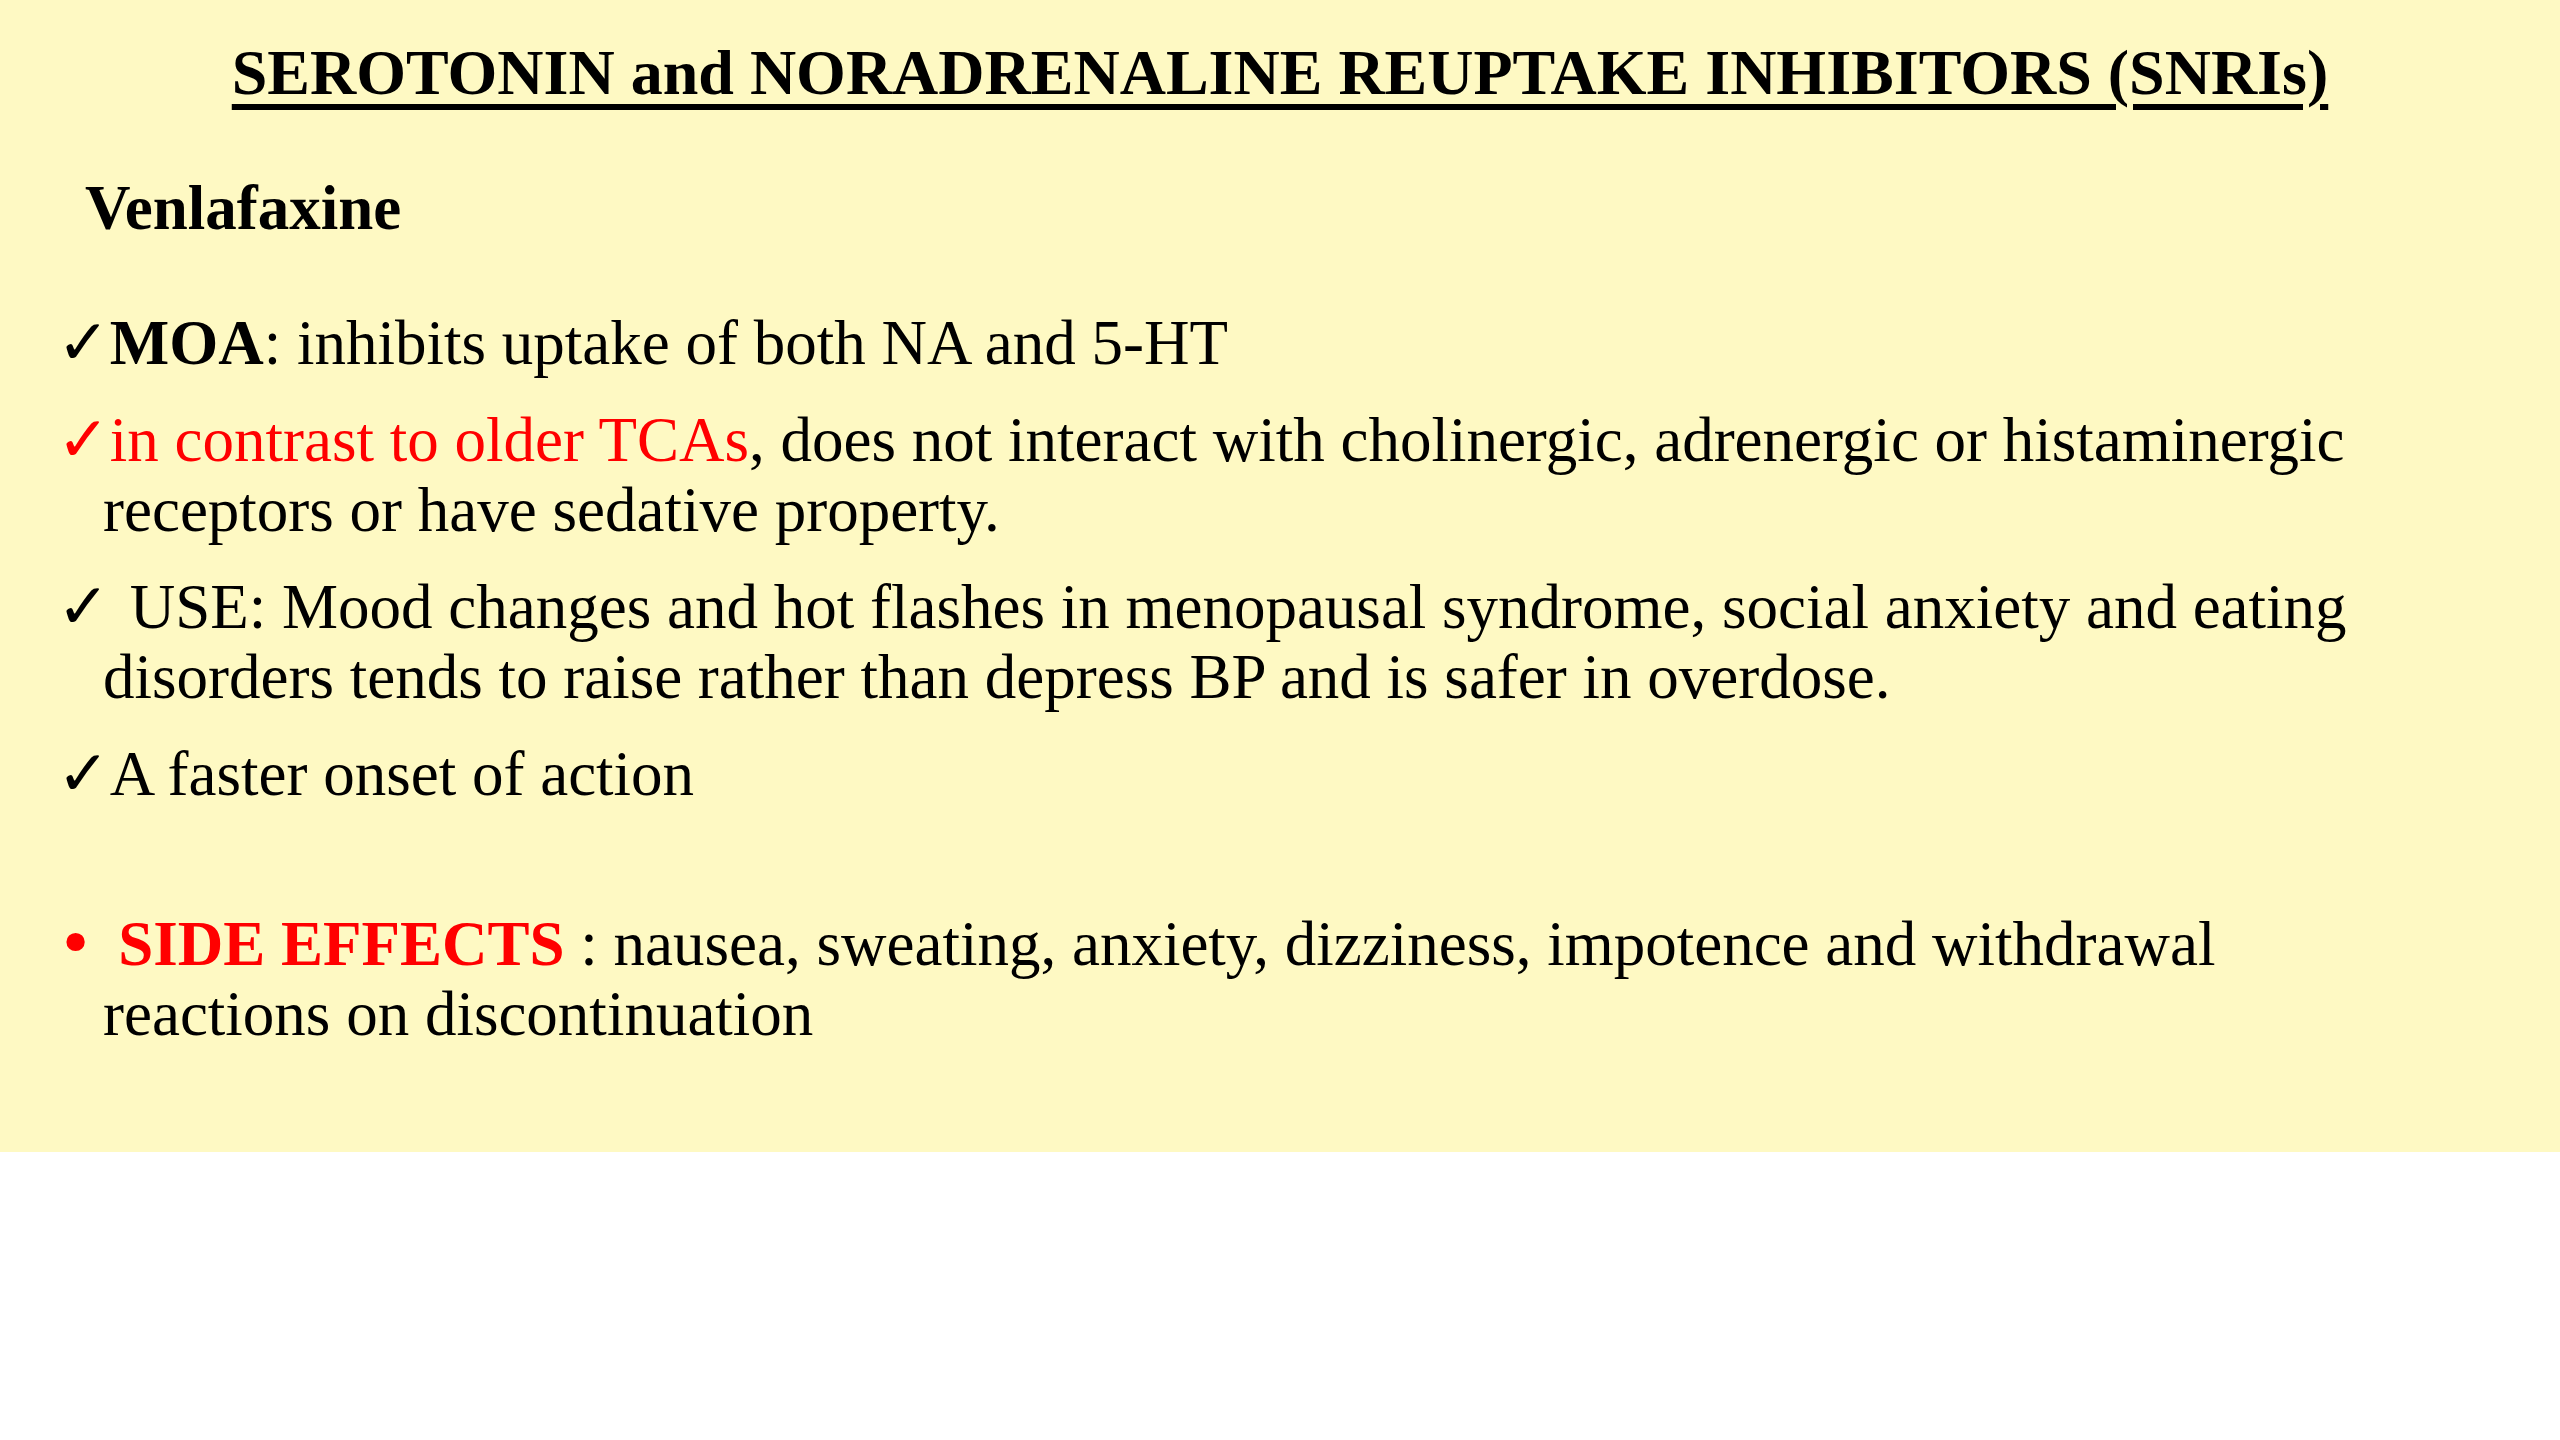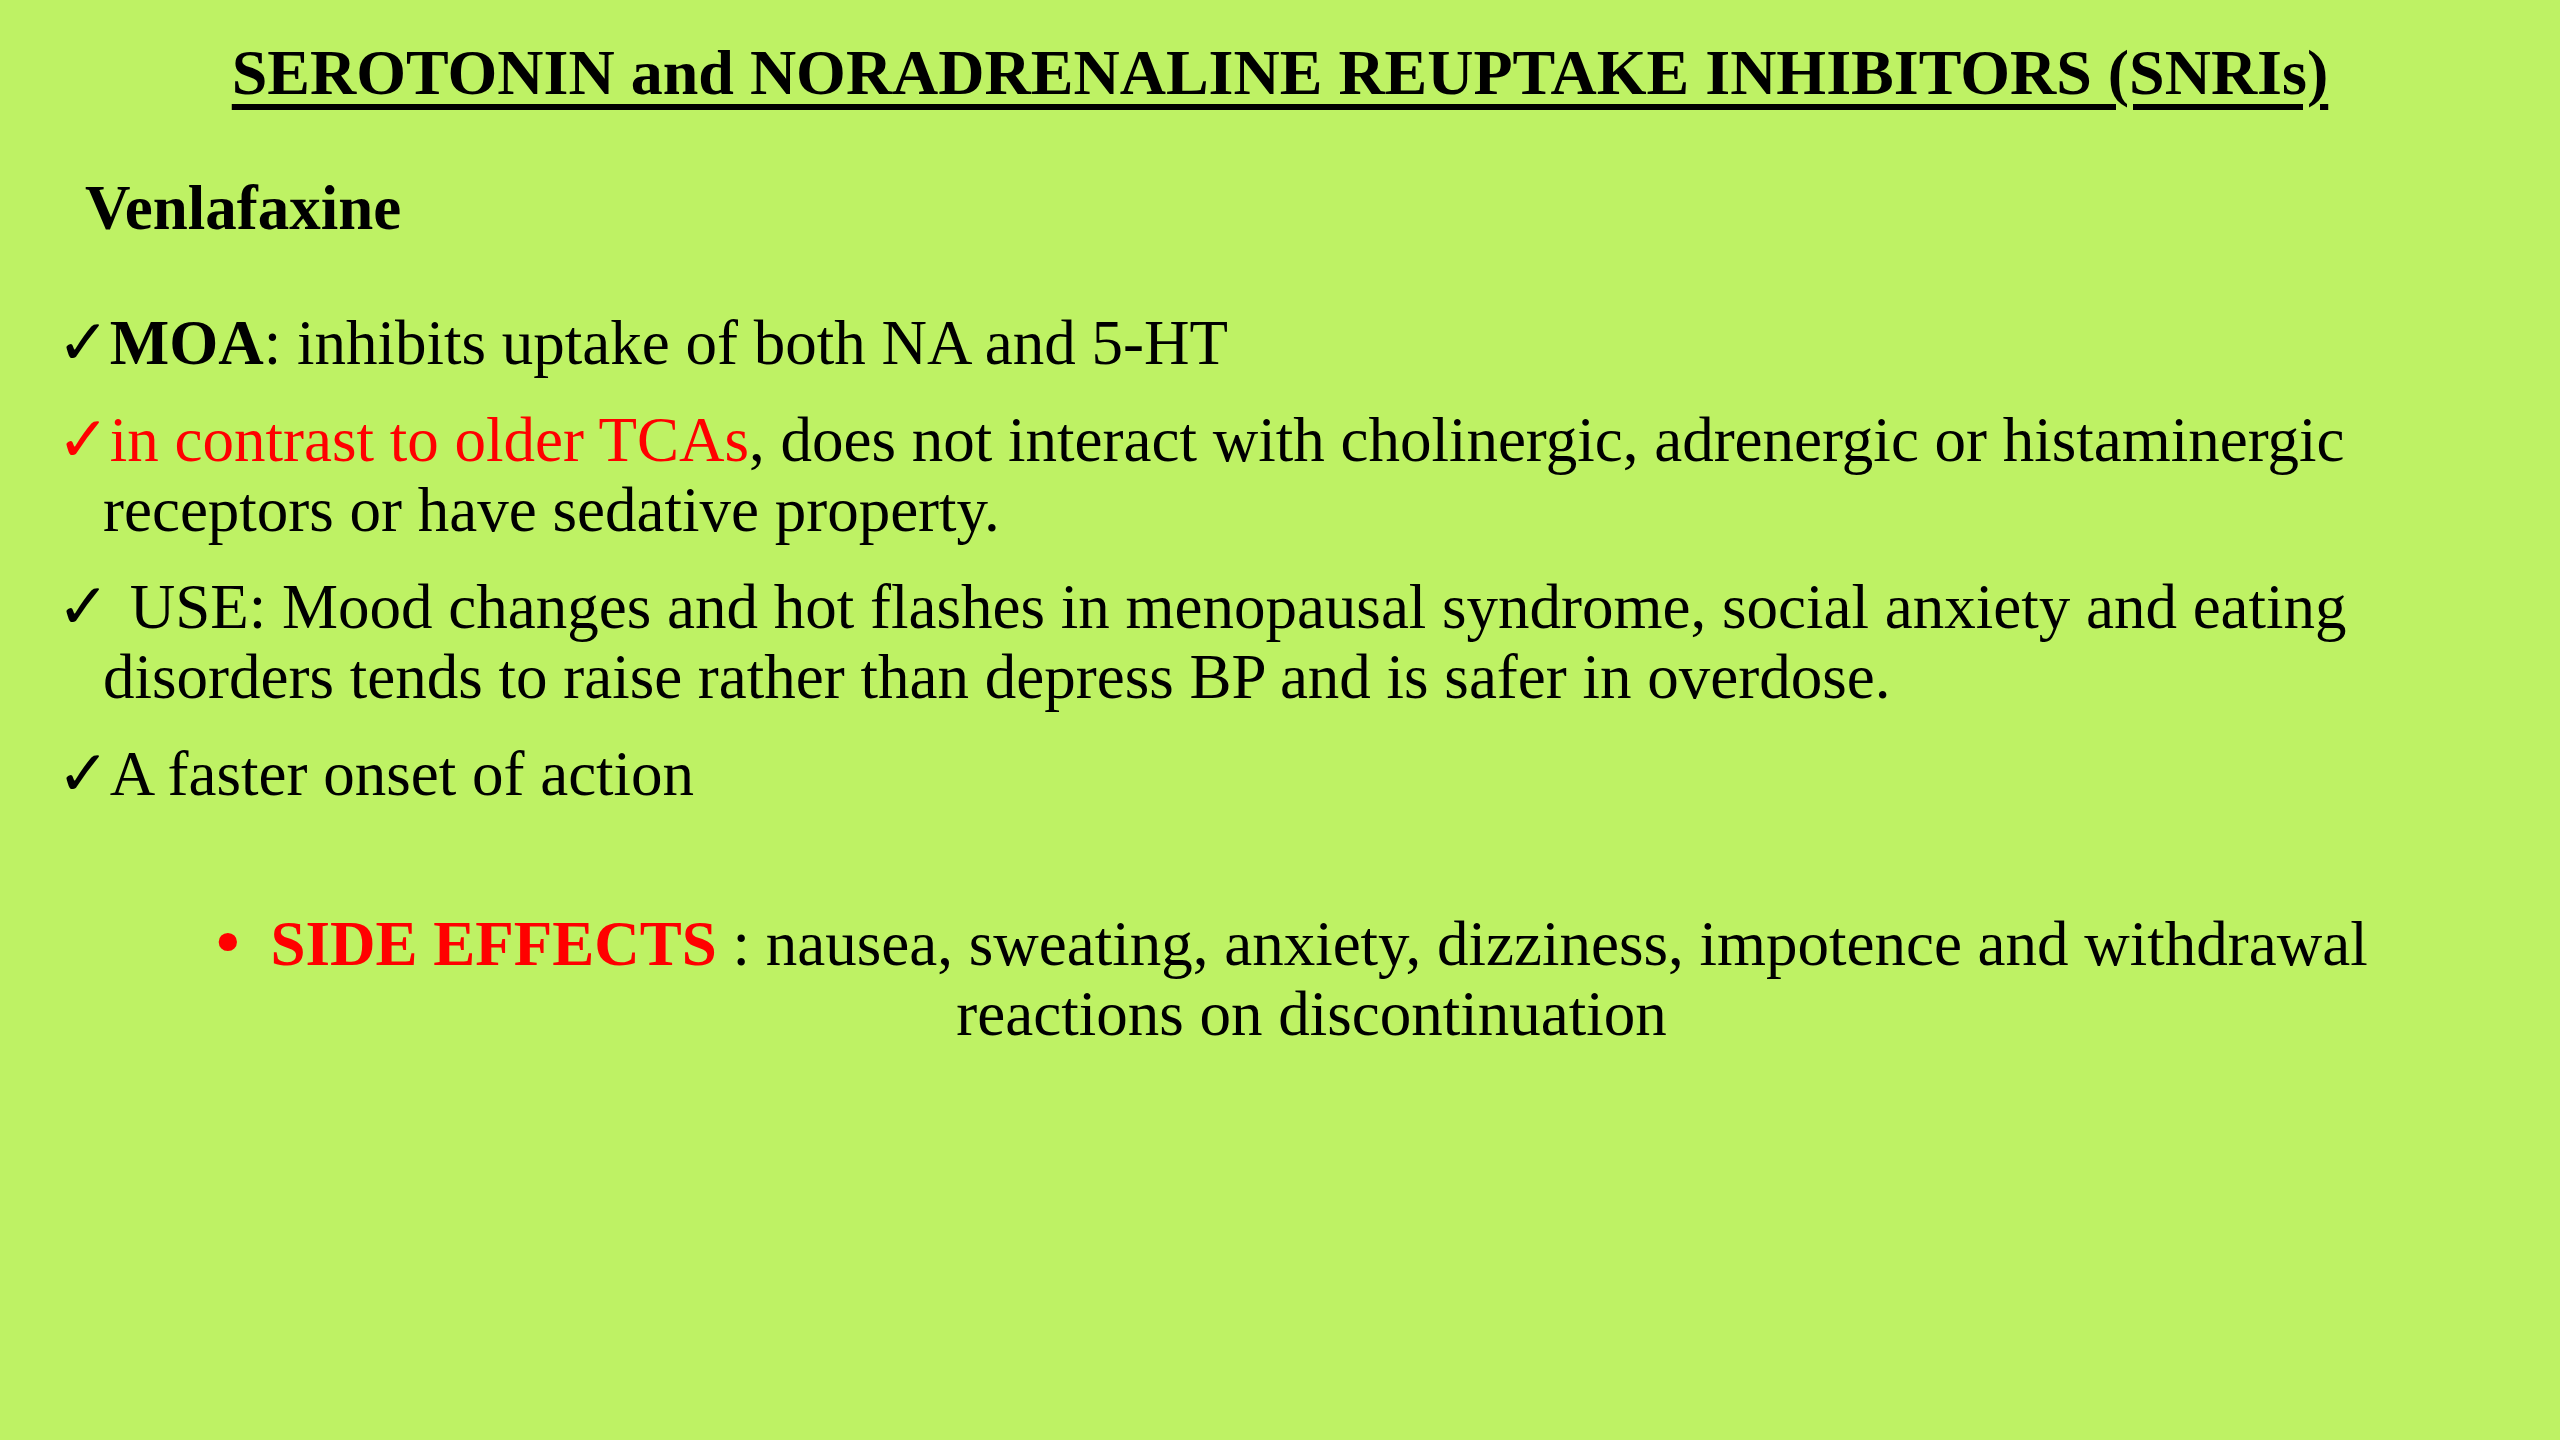--- a/index.html
+++ b/index.html
@@ -1,20 +1,20 @@
 <!DOCTYPE html>
 <html><head>
 <meta charset="utf-8">
 <style>
   html, body { margin: 0; padding: 0; }
   .slide {
     position: relative;
     width: 2560px;
-    height: 1440px;
-    background: #bef264;
+    height: 1152px;
+    background: #fef9c3;
     overflow: hidden;
     font-family: "Liberation Serif", "DejaVu Serif", serif;
     color: #000000;
   }
   .title {
     margin-top: 36px;
     text-align: center;
     font-size: 64px;
     font-weight: 700;
     text-decoration: underline;
@@ -31,21 +31,21 @@
   .bullets {
     margin: 63px 40px 0 57px;
     font-size: 63px;
     line-height: 70px;
   }
   .li {
     padding-left: 46px;
     text-indent: -46px;
     margin-bottom: 27px;
   }
-  .li.spaced { margin-top: 100px; text-align: center; }
+  .li.spaced { margin-top: 100px; }
   .marker {
     font-family: "DejaVu Sans", sans-serif;
     font-style: normal;
   }
   .li.dot .marker { margin-right: 24px; }
   .seg-bold { font-weight: 700; }
 </style>
 </head>
 <body>
 

